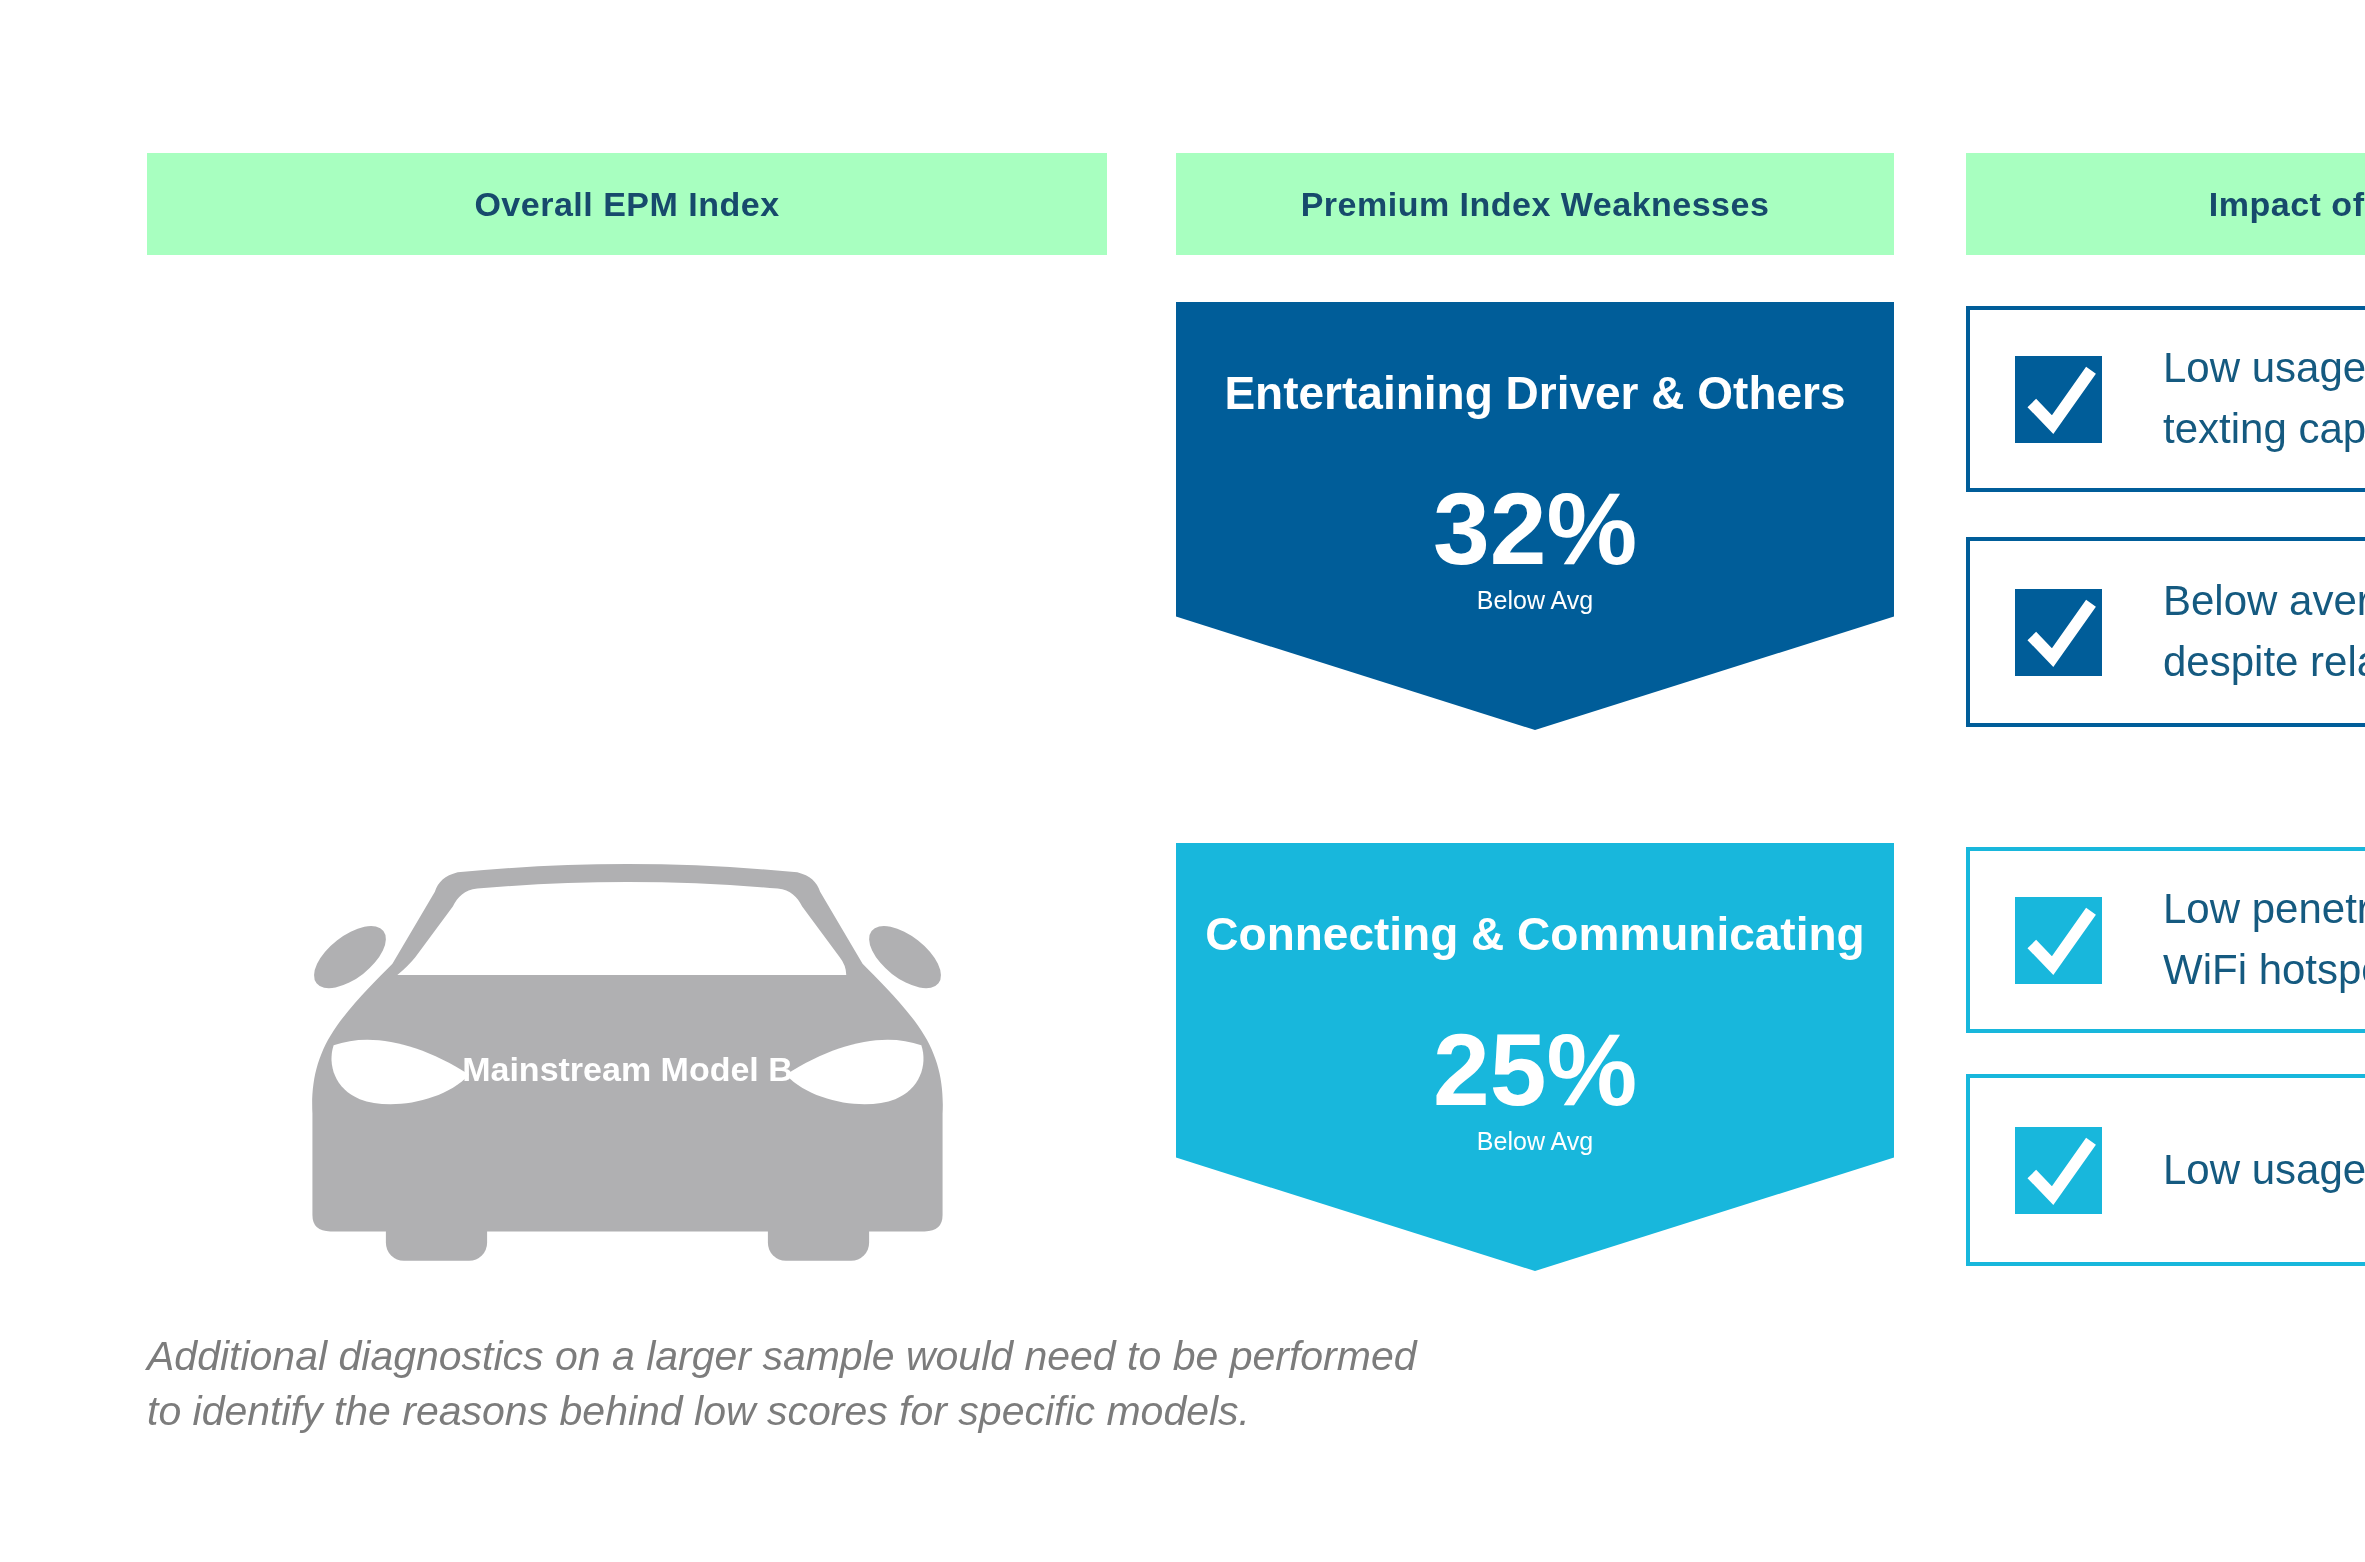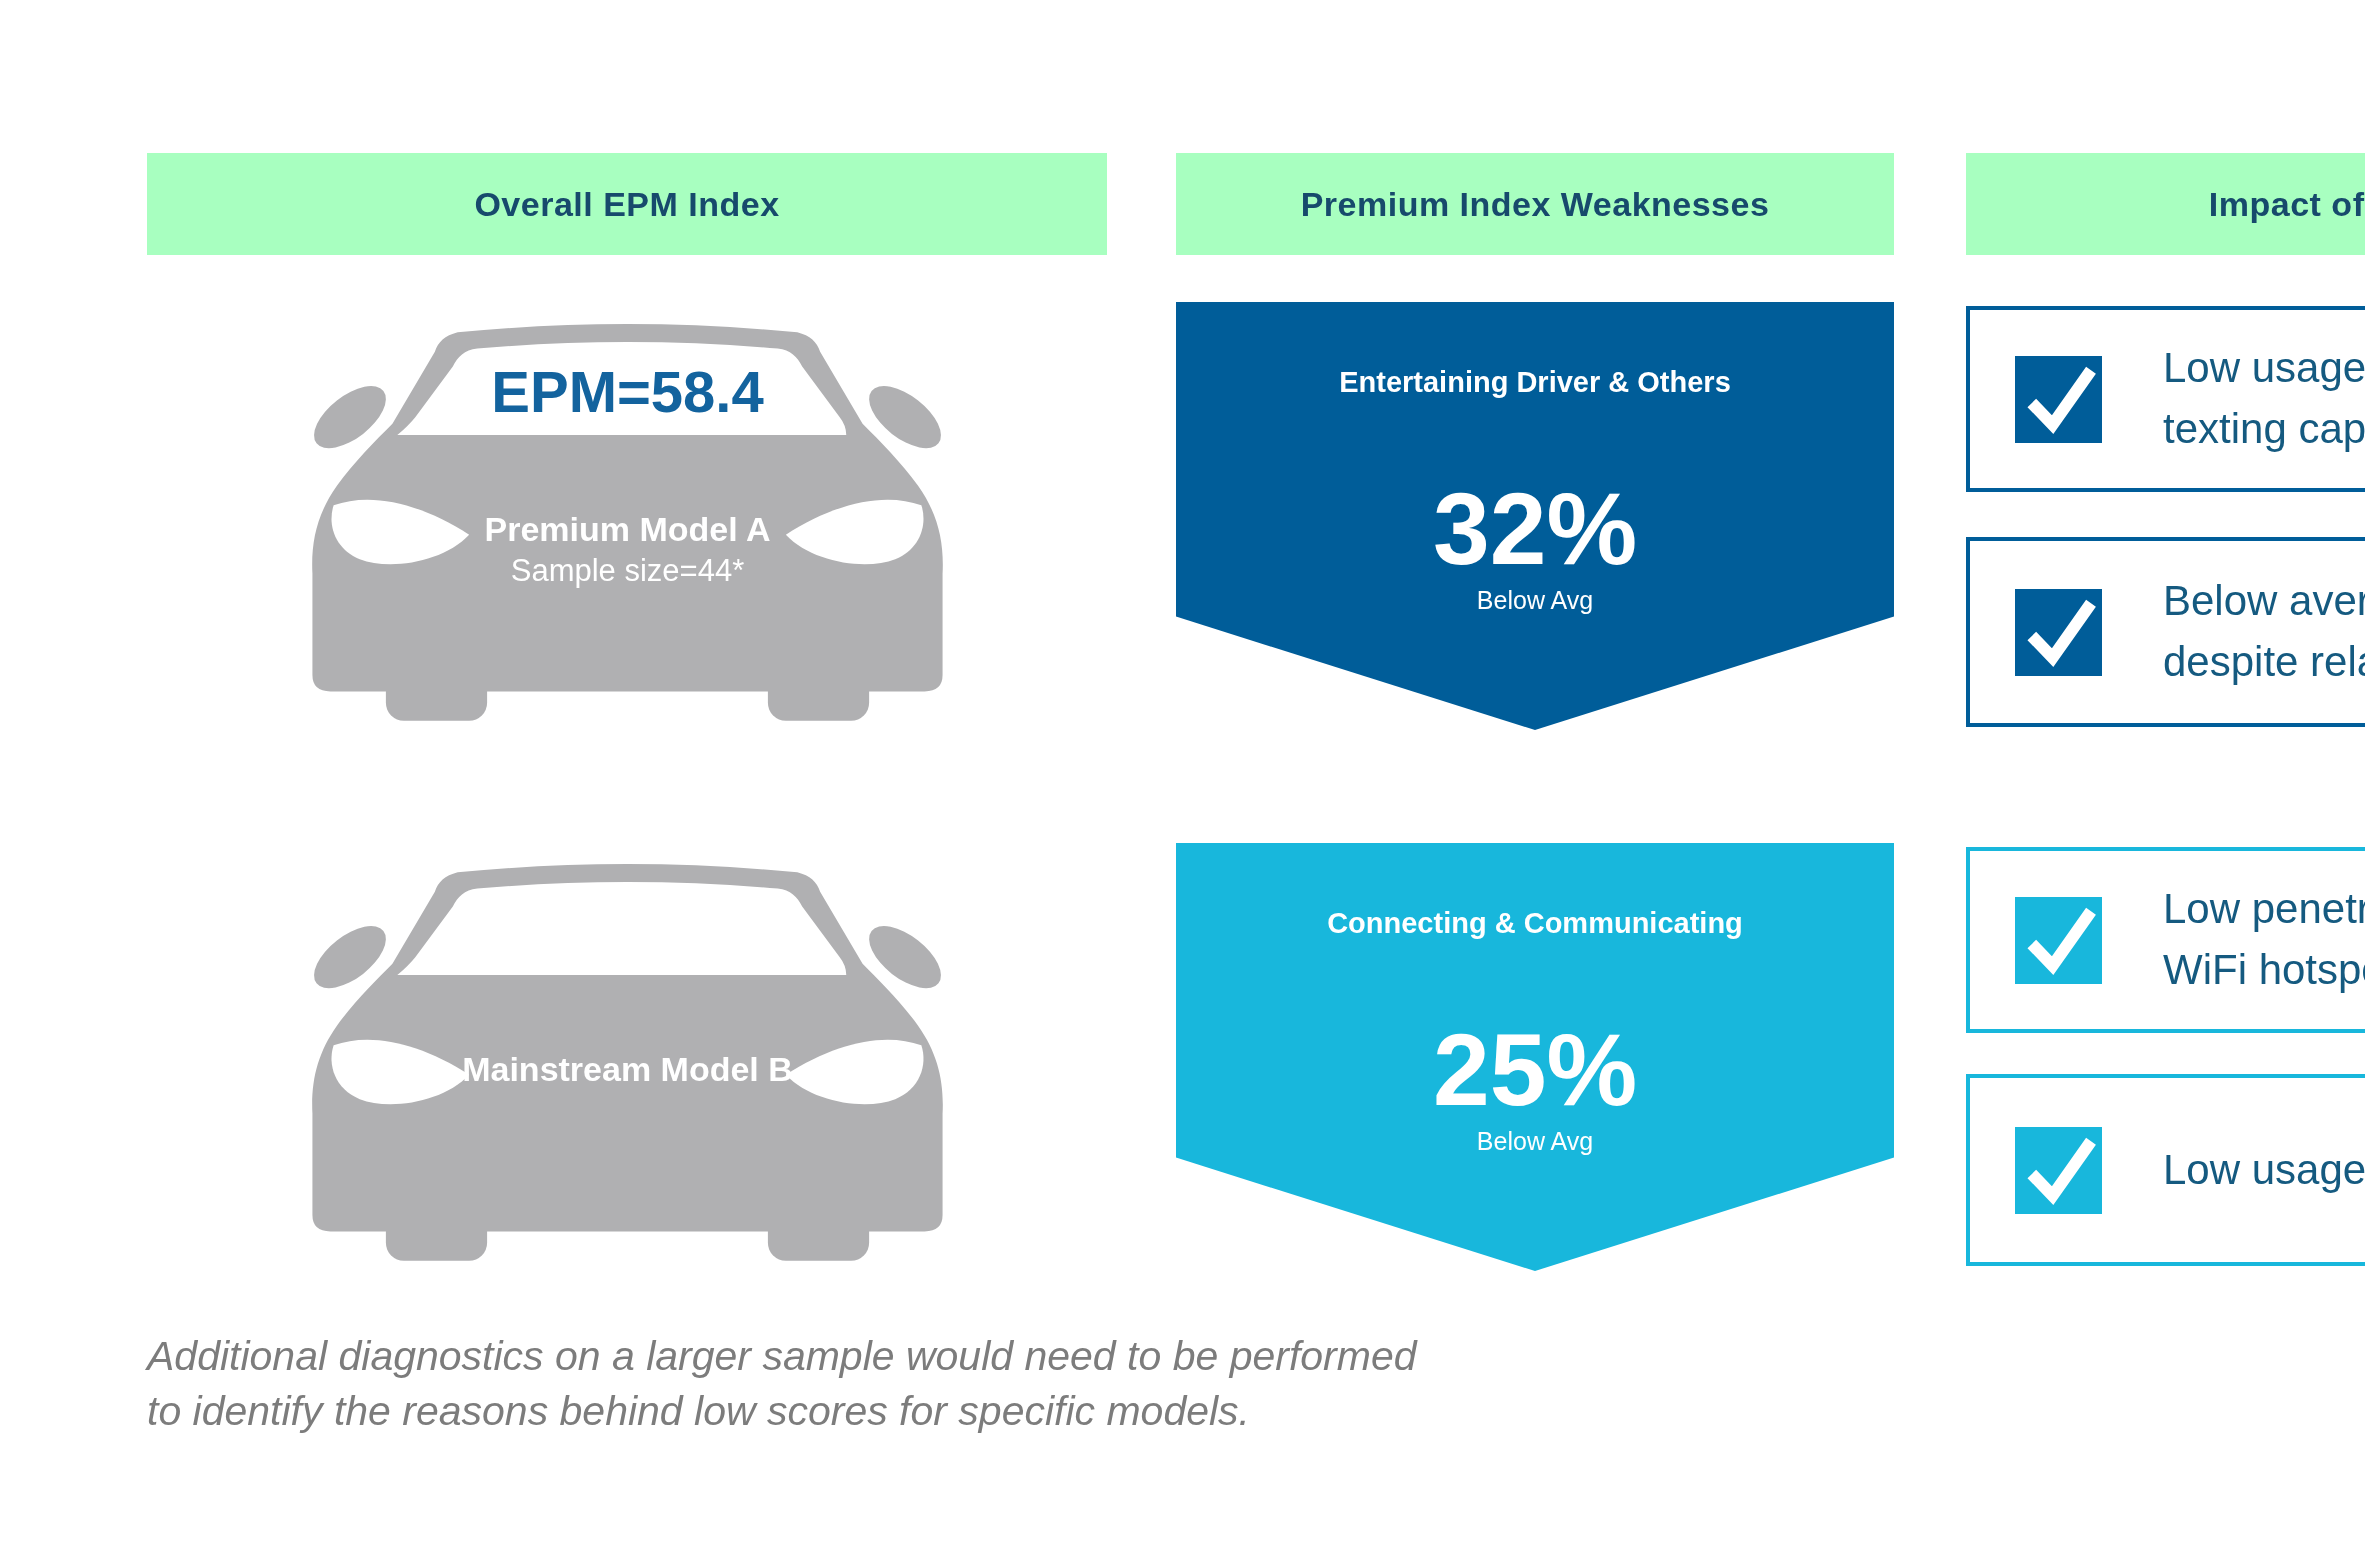--- a/index.html
+++ b/index.html
@@ -31,21 +31,21 @@
   .epm-value.mainstream{color:var(--cyan);}
   .car-model{top:47.5%;font-size:34px;font-weight:700;color:#ffffff;}
   .car-sample{top:58%;font-size:31px;font-weight:400;color:#ffffff;}
 
   
   .banner{position:absolute;left:1176px;width:718px;height:428px;color:#ffffff;
     clip-path:polygon(0 0,100% 0,100% 73.5%,50% 100%,0 73.5%);}
   .banner.navy{background:var(--navy);top:302px;}
   .banner.cyan{background:var(--cyan);top:843px;}
   .banner-title{position:absolute;top:64px;width:100%;text-align:center;
-    font-size:29px;font-weight:700;}
+    font-size:46px;font-weight:700;}
   .banner-value{position:absolute;top:176px;width:100%;text-align:center;
     font-size:102px;font-weight:700;line-height:1;}
   .banner-caption{position:absolute;top:284px;width:100%;text-align:center;
     font-size:25px;font-weight:400;}
 
   
   .impact-box{position:absolute;left:1966px;width:959px;background:#ffffff;
     display:flex;align-items:center;}
   .impact-box.navy-box{border:4.7px solid var(--navy);}
   .impact-box.cyan-box{border:4.7px solid var(--cyan);}
@@ -67,41 +67,20 @@
 </style>
 </head>
 <body>
 
 <div class="canvas">
 
   <div class="col-header h1">Overall EPM Index</div>
   <div class="col-header h2">Premium Index Weaknesses</div>
   <div class="col-header h3">Impact of Technology Usage</div>
 
-  <div class="car car1">
-    <svg viewBox="0 0 400 250" aria-hidden="true">
-      <rect x="52" y="206" width="62" height="42" rx="11" fill="var(--car-gray)"></rect>
-      <rect x="286" y="206" width="62" height="42" rx="11" fill="var(--car-gray)"></rect>
-      <ellipse cx="30" cy="62" rx="26" ry="13" transform="rotate(-38 30 62)" fill="var(--car-gray)"></ellipse>
-      <ellipse cx="370" cy="62" rx="26" ry="13" transform="rotate(38 370 62)" fill="var(--car-gray)"></ellipse>
-      <path fill="var(--car-gray)" d="M 96 10 Q 200 0 304 10 C 312 12 316 16 318 22 L 344 66
-           C 354 76 368 90 378 104 C 390 121 394 138 393 158 L 393 220
-           Q 393 230 382 230 L 18 230 Q 7 230 7 220 L 7 158
-           C 6 138 10 121 22 104 C 32 90 46 76 56 66 L 82 22
-           C 84 16 88 12 96 10 Z"></path>
-      <path fill="#ffffff" d="M 108 20 Q 200 12 292 20 C 300 21 304 25 307 31 L 330 62
-           Q 334 67 334 73 L 59 73 Q 66 67 70 62 L 93 31
-           C 96 25 100 21 108 20 Z"></path>
-      <path fill="#ffffff" d="M 20 116 C 42 108 72 114 103 134 C 87 151 54 156 36 149 C 21 143 16 128 20 116 Z"></path>
-      <path fill="#ffffff" d="M 380 116 C 358 108 328 114 297 134 C 313 151 346 156 364 149 C 379 143 384 128 380 116 Z"></path>
-    </svg>
-    <div class="car-text epm-value premium">EPM=58.4</div>
-    <div class="car-text car-model">Premium Model A</div>
-    <div class="car-text car-sample">Sample size=44*</div>
-  </div>
 
   <div class="car car2">
     <svg viewBox="0 0 400 250" aria-hidden="true">
       <rect x="52" y="206" width="62" height="42" rx="11" fill="var(--car-gray)"></rect>
       <rect x="286" y="206" width="62" height="42" rx="11" fill="var(--car-gray)"></rect>
       <ellipse cx="30" cy="62" rx="26" ry="13" transform="rotate(-38 30 62)" fill="var(--car-gray)"></ellipse>
       <ellipse cx="370" cy="62" rx="26" ry="13" transform="rotate(38 370 62)" fill="var(--car-gray)"></ellipse>
       <path fill="var(--car-gray)" d="M 96 10 Q 200 0 304 10 C 312 12 316 16 318 22 L 344 66
            C 354 76 368 90 378 104 C 390 121 394 138 393 158 L 393 220
            Q 393 230 382 230 L 18 230 Q 7 230 7 220 L 7 158

